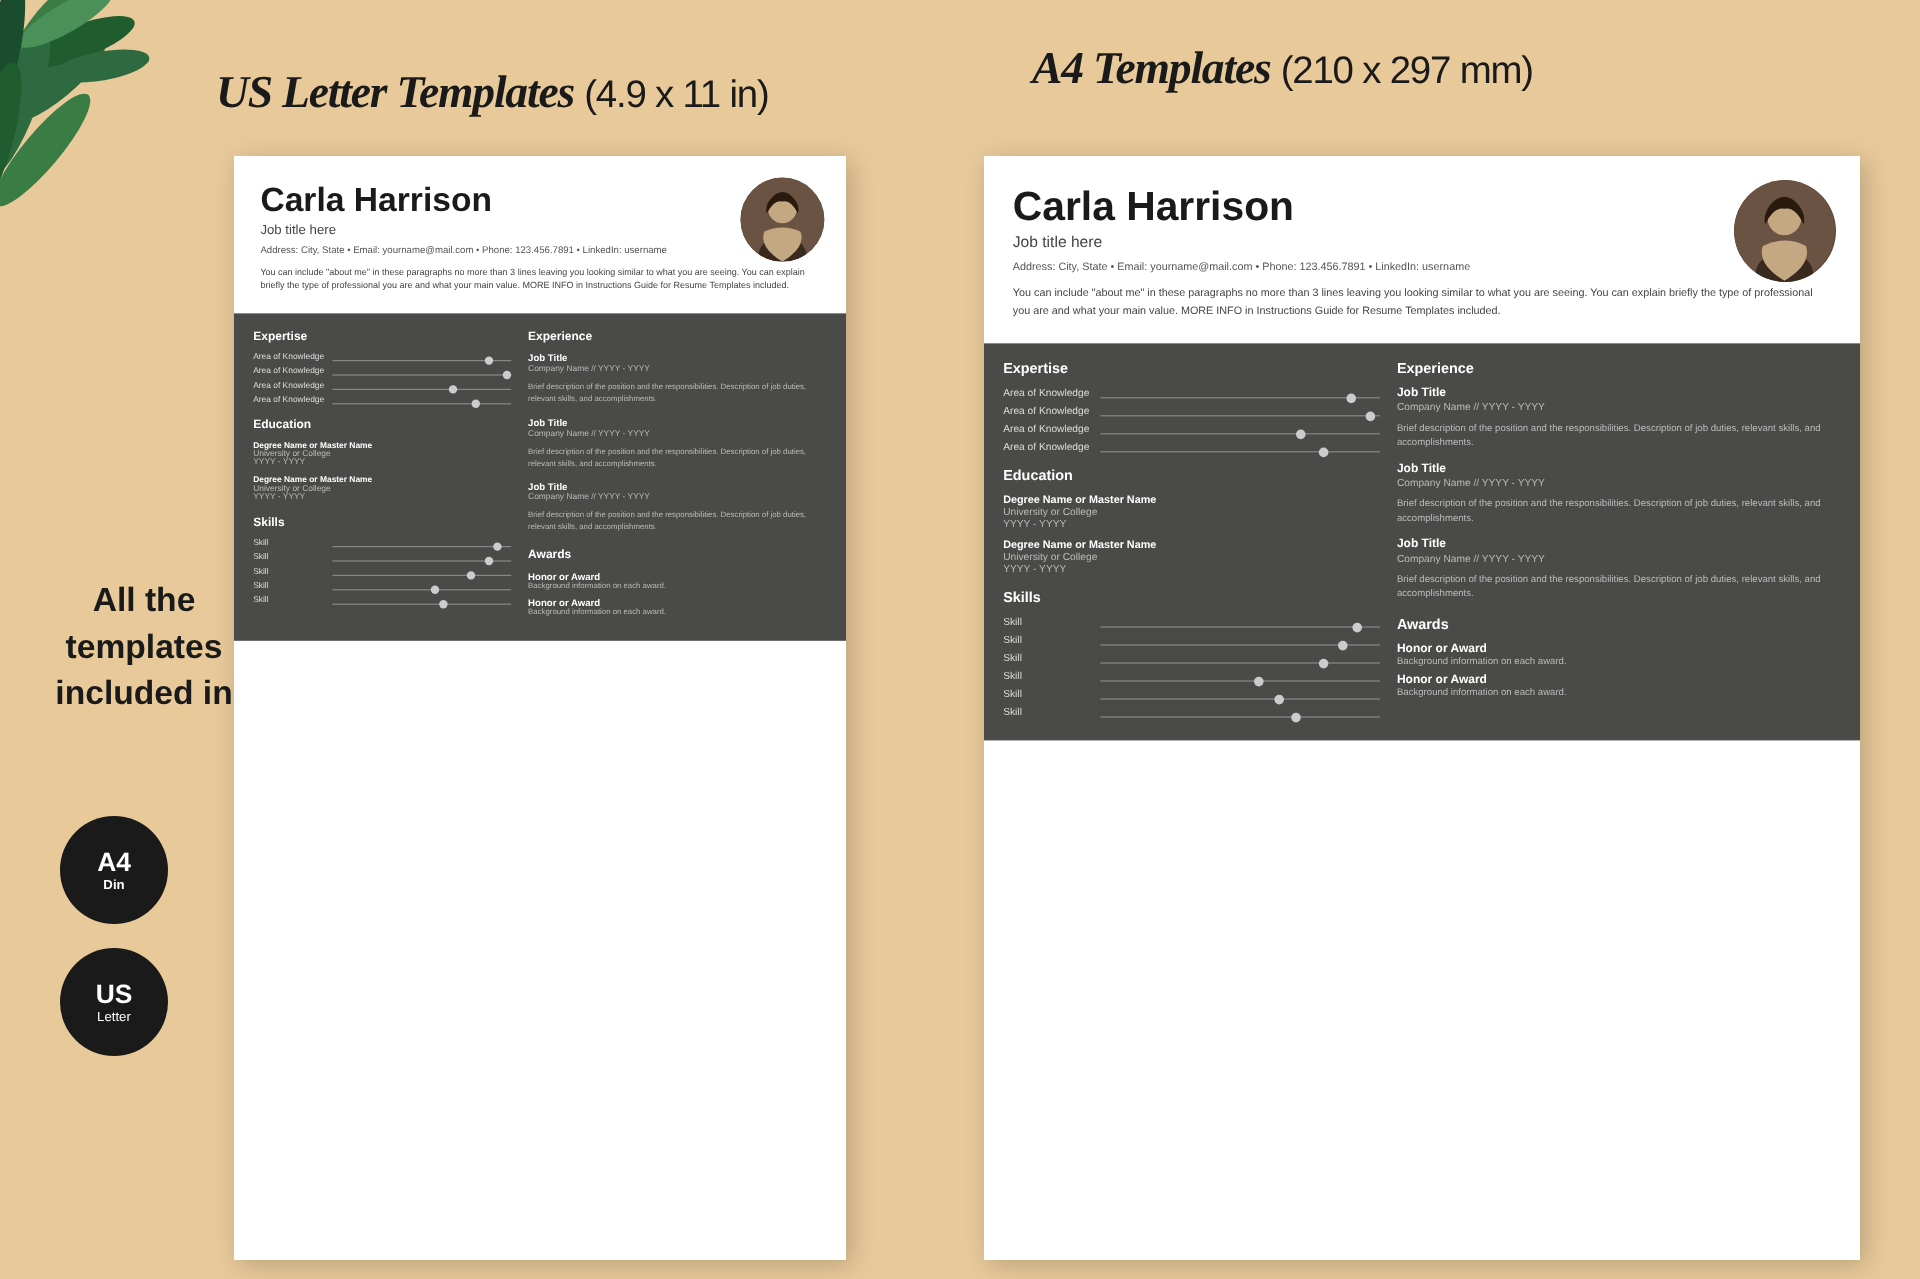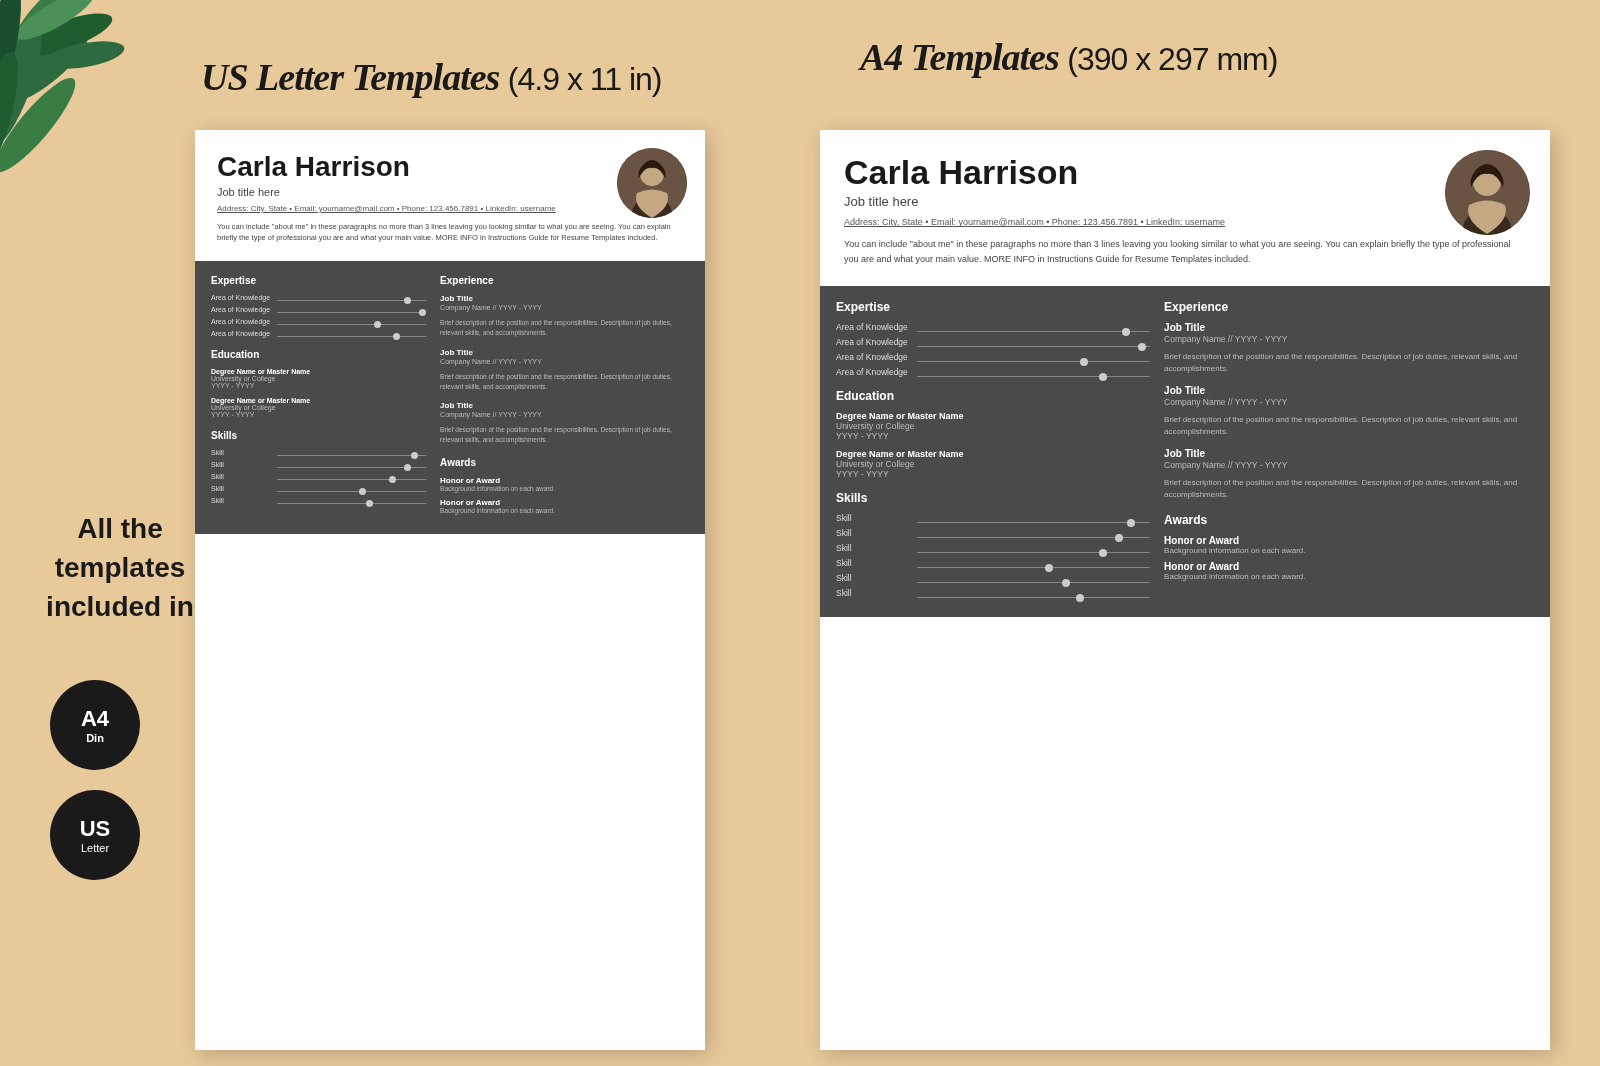--- a/index.html
+++ b/index.html
@@ -53,21 +53,20 @@
     .left-info {
       position: absolute;
       top: 480px;
       left: 40px;
       text-align: center;
       font-size: 28px;
       font-weight: bold;
       color: #1a1a1a;
       line-height: 1.4;
       width: 160px;
-      margin-top: 29px;
     }
 
     
     .badge {
       position: absolute;
       width: 90px;
       height: 90px;
       border-radius: 50%;
       background-color: #1a1a1a;
       color: white;
@@ -134,21 +133,20 @@
       margin-top: 3px;
     }
     .resume-right .resume-header .job-title {
       font-size: 13px;
     }
 
     .resume-header .contact {
       font-size: 8px;
       color: #555;
       margin-top: 6px;
-      text-decoration: underline;
     }
     .resume-right .resume-header .contact {
       font-size: 10px;
       margin-top: 8px;
     }
 
     .resume-header .about {
       font-size: 7.5px;
       color: #444;
       margin-top: 8px;
@@ -352,27 +350,27 @@
       <ellipse cx="70" cy="30" rx="45" ry="12" fill="#4a9058" transform="rotate(-30 70 30)"></ellipse>
       <ellipse cx="20" cy="50" rx="55" ry="13" fill="#1a4d2e" transform="rotate(-80 20 50)"></ellipse>
       <ellipse cx="100" cy="70" rx="40" ry="12" fill="#2d6a3f" transform="rotate(-10 100 70)"></ellipse>
       <ellipse cx="50" cy="140" rx="60" ry="15" fill="#3a7d44" transform="rotate(-50 50 140)"></ellipse>
       <ellipse cx="10" cy="130" rx="65" ry="16" fill="#1f5c2e" transform="rotate(-75 10 130)"></ellipse>
     </g>
   </svg>
 </div>
 
 <div class="title-us">
-  <span style="font-family: Georgia, serif; font-style: italic; font-weight: bold; font-size: 38px; margin-left: 21px;">US Letter Templates</span>
+  <span style="font-family: Georgia, serif; font-style: italic; font-weight: bold; font-size: 38px;">US Letter Templates</span>
   <span>(4.9 x 11 in)</span>
 </div>
 
 <div class="title-a4">
   <span style="font-family: Georgia, serif; font-style: italic; font-weight: bold; font-size: 38px;">A4 Templates</span>
-  <span>(390 x 297 mm)</span>
+  <span>(210 x 297 mm)</span>
 </div>
 
 <div class="left-info">
   <span>All the</span><br>
   <span>templates</span><br>
   <span>included in</span>
 </div>
 
 <div class="badge badge-a4">
   <span style="font-size:22px; font-weight:bold;">A4</span>

